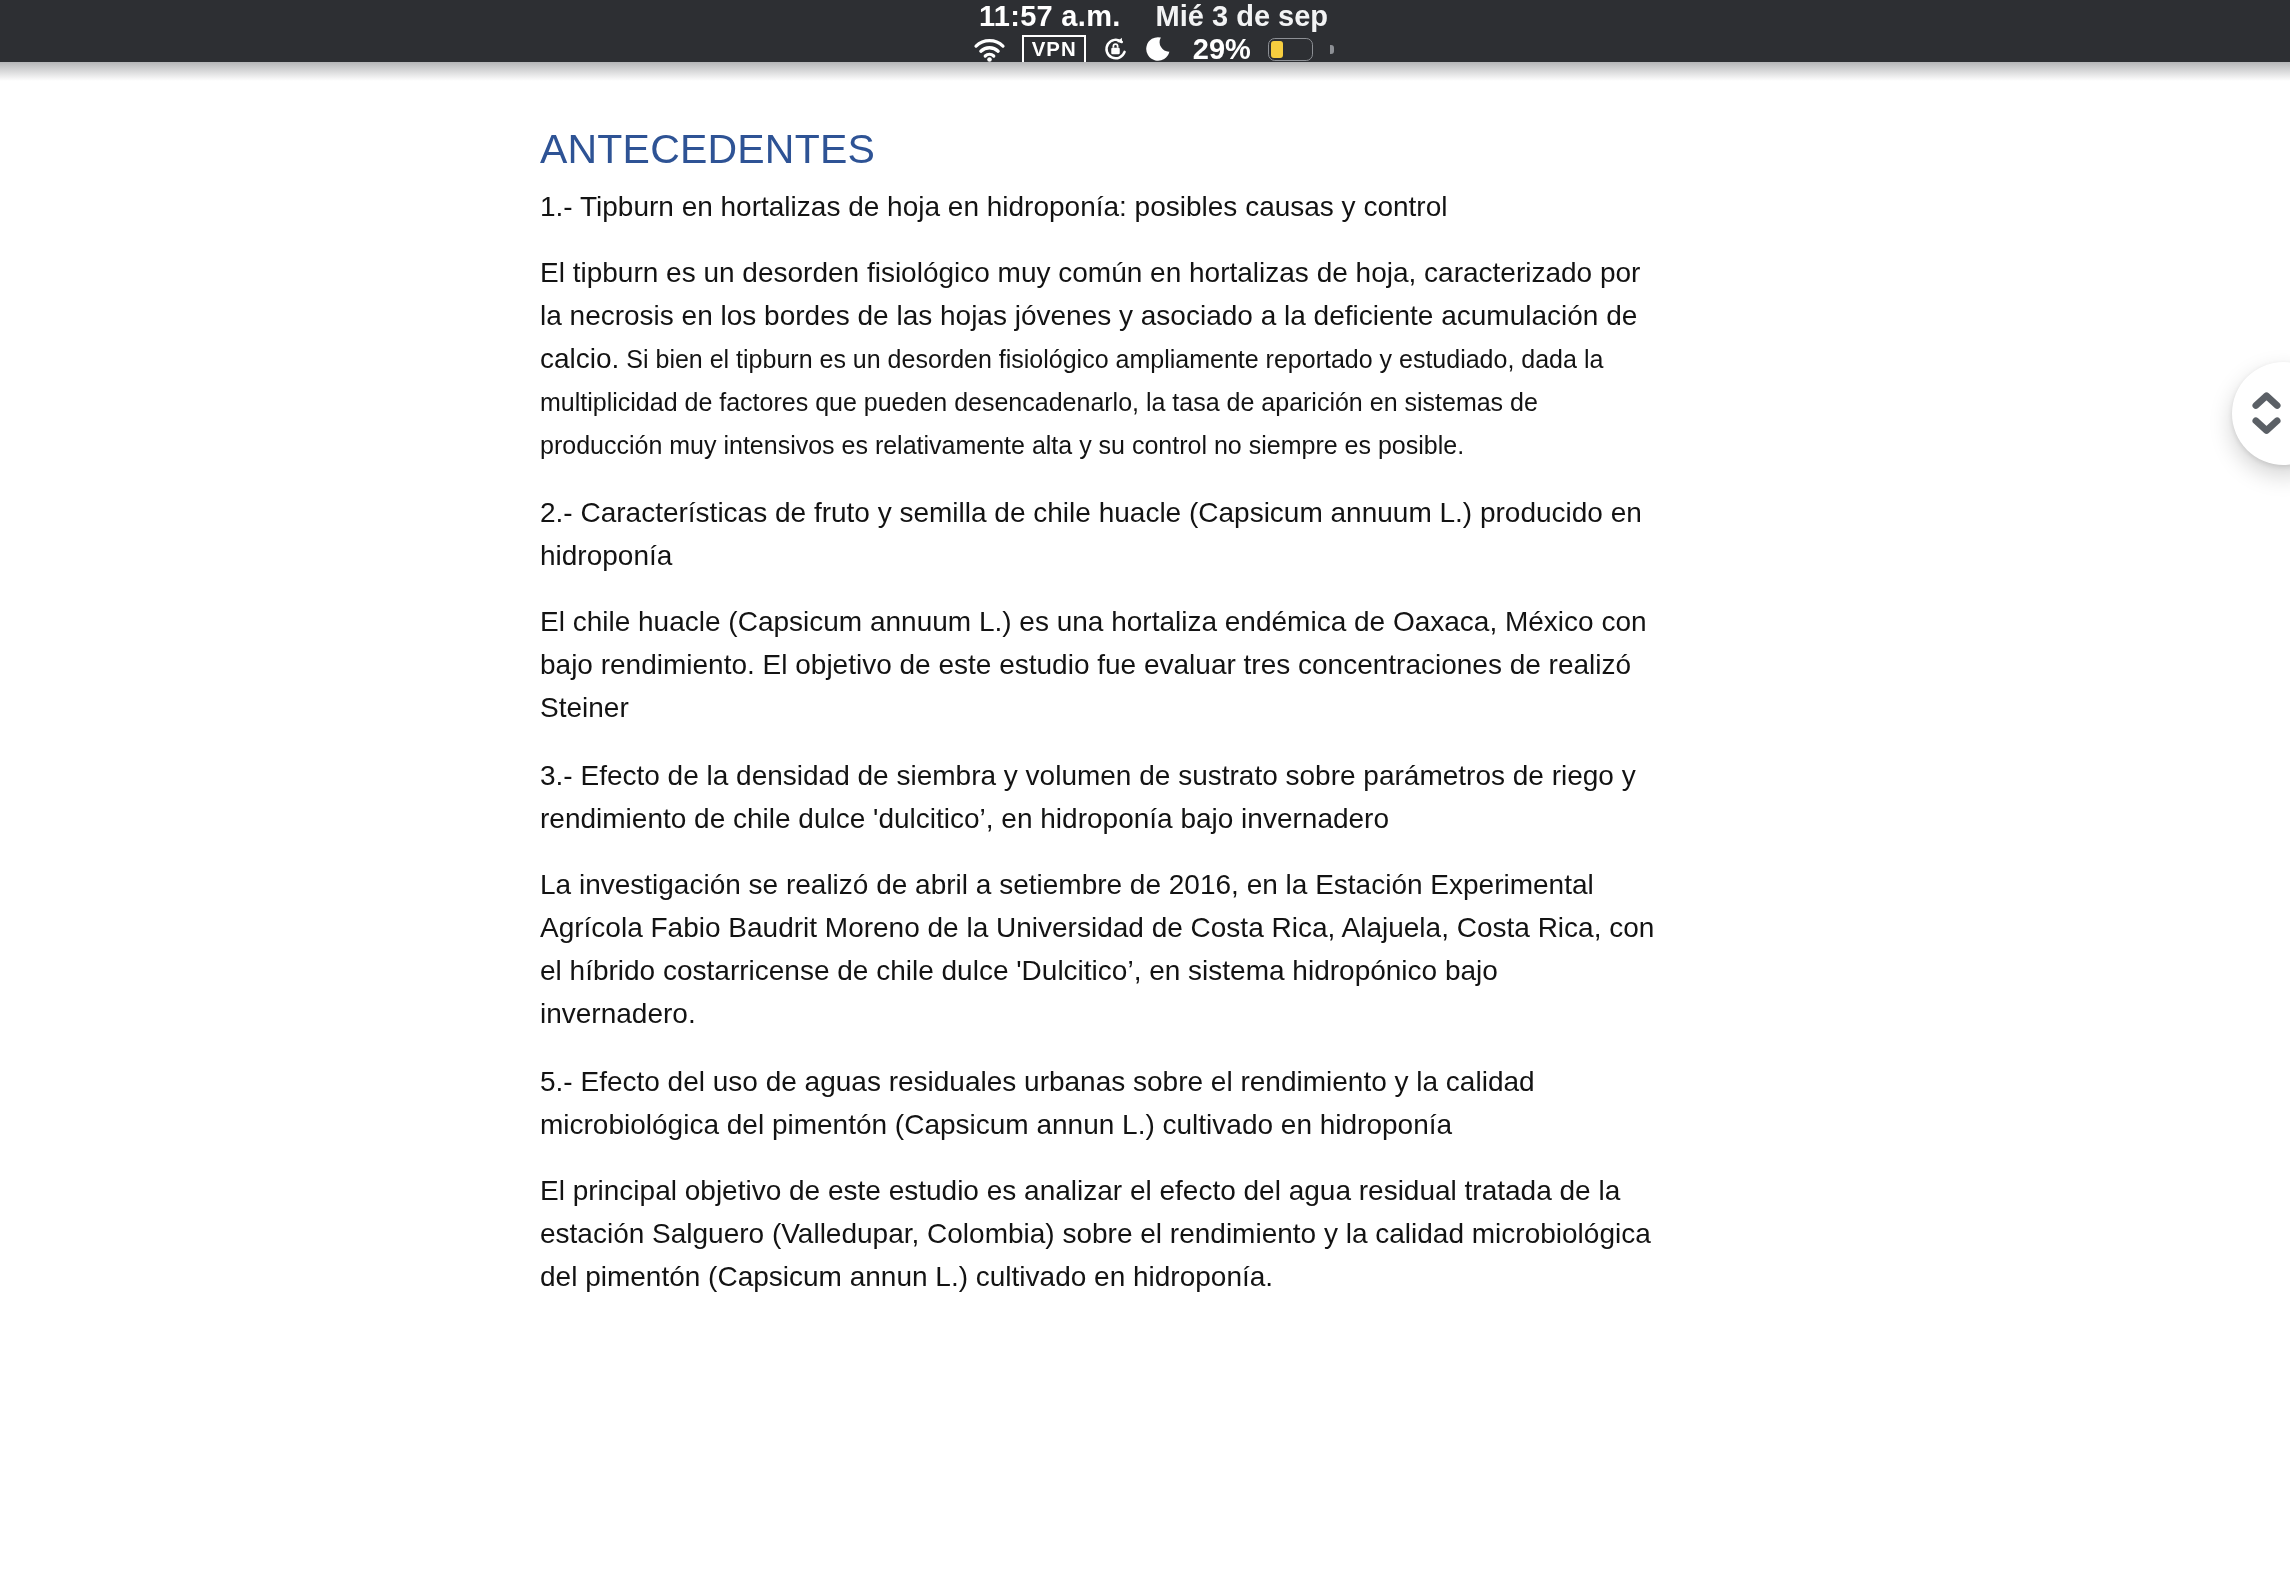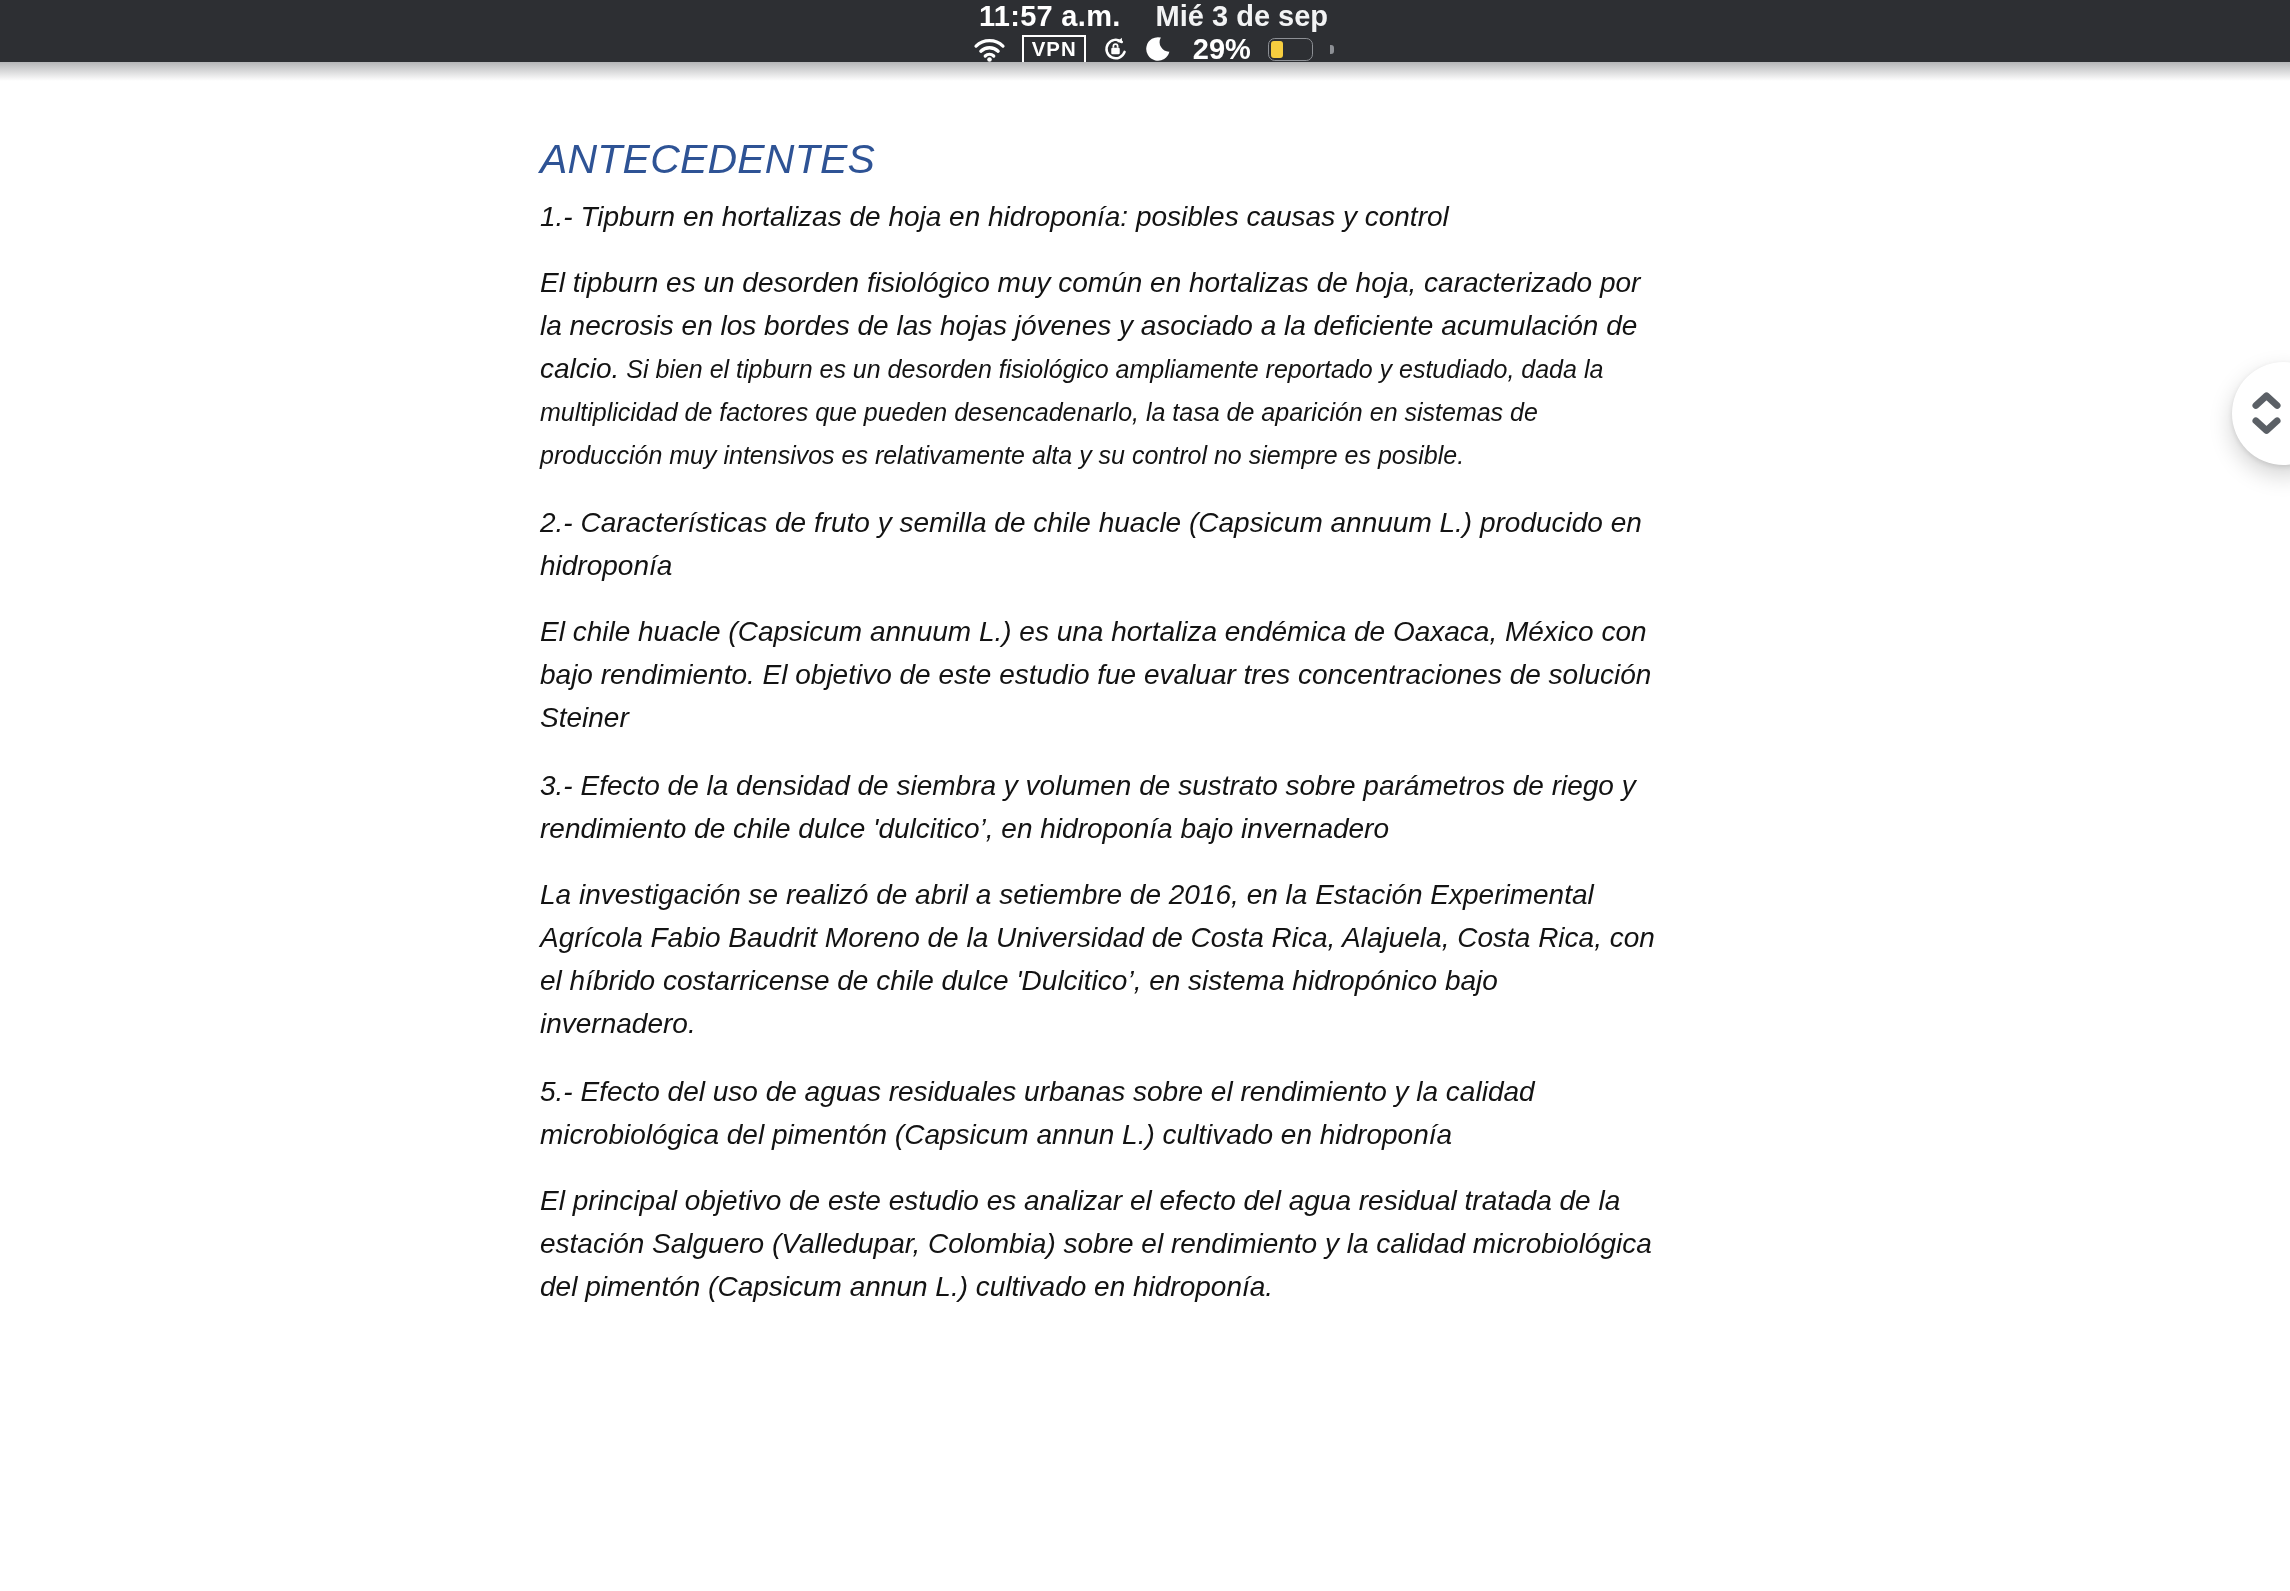--- a/index.html
+++ b/index.html
@@ -30,22 +30,22 @@
   }
   .sb-batt-pct { font-size: 29px; font-weight: 600; margin-left: 5.8px; }
   .batt { position: relative; width: 45px; height: 23px; border: 1.9px solid #8d9095;
           border-radius: 6.8px; padding: 1.9px; margin-left: 1.9px; }
   .batt-fill { display:block; width: 30%; height: 100%; background: #f7ce3f; border-radius: 2.9px; }
   .batt-nub { width: 3.9px; height: 9.7px; background: #8d9095;
               border-radius: 0 2.9px 2.9px 0; margin-left: 1px; }
 
   
   .doc-column {
-    position: absolute; left: 540px; top: 72px; width: 1121px;
-    padding-top: 64px; color: #111111; font-style: italic;
+    position: absolute; left: 540px; top: 62px; width: 1121px;
+    padding-top: 64px; color: #111111;
   }
   .doc-heading {
     color: #2E5395; font-size: 41px; font-weight: 400; letter-spacing: 0.2px;
     line-height: 1.15; margin-bottom: 11.6px;
   }
   .doc-title, .doc-para { font-size: 28px; line-height: 43px; color: #131313; }
   .doc-title { margin-bottom: 23px; }
   .doc-para  { margin-bottom: 25px; }
   .doc-para .small, .doc-title .small { font-size: 25px; line-height: 39px; }
 
@@ -98,21 +98,21 @@
   </div>
 </header>
 
 <main class="doc-column">
   <h1 class="doc-heading">ANTECEDENTES</h1>
 
   <p class="doc-title">1.- Tipburn en hortalizas de hoja en hidroponía: posibles causas y control</p>
   <p class="doc-para"><span>El tipburn es un desorden fisiológico muy común en hortalizas de hoja, caracterizado por la necrosis en los bordes de las hojas jóvenes y asociado a la deficiente acumulación de calcio.</span><span class="small"> Si bien el tipburn es un desorden fisiológico ampliamente reportado y estudiado, dada la multiplicidad de factores que pueden desencadenarlo, la tasa de aparición en sistemas de producción muy intensivos es relativamente alta y su control no siempre es posible.</span></p>
 
   <p class="doc-title">2.- Características de fruto y semilla de chile huacle (Capsicum annuum L.) producido en hidroponía</p>
-  <p class="doc-para">El chile huacle (Capsicum annuum L.) es una hortaliza endémica de Oaxaca, México con bajo rendimiento. El objetivo de este estudio fue evaluar tres concentraciones de solución Steiner</p>
+  <p class="doc-para">El chile huacle (Capsicum annuum L.) es una hortaliza endémica de Oaxaca, México con bajo rendimiento. El objetivo de este estudio fue evaluar tres concentraciones de realizó Steiner</p>
 
   <p class="doc-title">3.- Efecto de la densidad de siembra y volumen de sustrato sobre parámetros de riego y rendimiento de chile dulce 'dulcitico’, en hidroponía bajo invernadero</p>
   <p class="doc-para">La investigación se realizó de abril a setiembre de 2016, en la Estación Experimental Agrícola Fabio Baudrit Moreno de la Universidad de Costa Rica, Alajuela, Costa Rica, con el híbrido costarricense de chile dulce 'Dulcitico’, en sistema hidropónico bajo invernadero.</p>
 
   <p class="doc-title">5.- Efecto del uso de aguas residuales urbanas sobre el rendimiento y la calidad microbiológica del pimentón (Capsicum annun L.) cultivado en hidroponía</p>
   <p class="doc-para">El principal objetivo de este estudio es analizar el efecto del agua residual tratada de la estación Salguero (Valledupar, Colombia) sobre el rendimiento y la calidad microbiológica del pimentón (Capsicum annun L.) cultivado en hidroponía.</p>
 </main>
 
 <div class="scroll-widget">
   <button class="scroll-btn">

